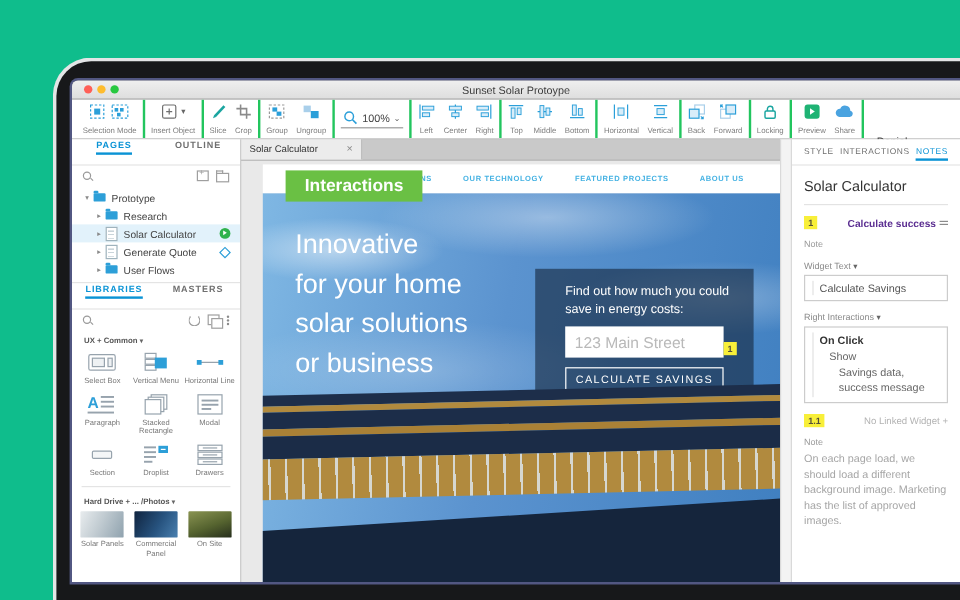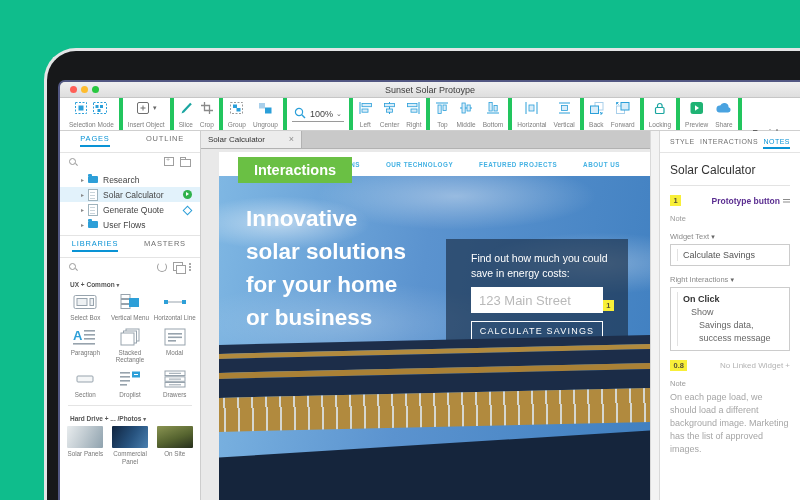--- a/index.html
+++ b/index.html
@@ -1,49 +1,49 @@
 <!DOCTYPE html>
 <html><head>
 <meta charset="utf-8">
 <style>
   html,body{margin:0;padding:0;}
   body{width:800px;height:500px;overflow:hidden;font-family:"Liberation Sans",sans-serif;}
   .stage{position:relative;width:800px;height:500px;overflow:hidden;background:#0fbd8c;}
   .laptop{position:absolute;left:44px;top:48px;width:830px;height:530px;background:#17181a;
     border:3px solid #e3e5e6;border-right:none;border-bottom:none;border-radius:32px 0 0 0;box-sizing:border-box;}
-  .appwin{position:absolute;left:60px;top:82px;width:740px;height:418px;display:flex;flex-direction:column;
+  .appwin{position:absolute;left:60px;top:67px;width:740px;height:418px;display:flex;flex-direction:column;
     background:#a3a3a3;overflow:hidden;border-radius:5px 0 0 0;box-shadow:0 0 0 2px rgba(122,130,200,.6);}
   
   .titlebar{height:15px;background:linear-gradient(#efefef,#dedede);border-bottom:1px solid #c6c6c6;
     position:relative;display:flex;align-items:center;justify-content:center;flex:0 0 auto;}
   .titlebar .tl{position:absolute;left:10px;top:4px;display:flex;gap:4px;}
   .tl i{width:7px;height:7px;border-radius:50%;display:block;}
   .tl .r{background:#ff5f57}.tl .y{background:#febc2e}.tl .g{background:#28c840}
   .wtitle{font-size:9px;color:#3c3c3c;}
   
   .toolbar{height:32px;background:#fff;border-bottom:1px solid #cfcfcf;display:flex;align-items:stretch;
     padding:0 4px;flex:0 0 auto;}
-  .tgroup{display:flex;align-items:stretch;border-right:4px solid #22c55e;padding:0 5px;gap:7px;text-align:center;}
+  .tgroup{display:flex;align-items:stretch;border-right:2px solid #22c55e;padding:0 5px;gap:7px;text-align:center;}
   .tgroup:last-child{border-right:none;}
   .tbtn{display:flex;flex-direction:column;align-items:center;justify-content:space-between;padding:3px 0 2px;}
   .tbtn .lab{font-size:6.5px;color:#7d7d7d;white-space:nowrap;}
   .tbtn .ico{height:14px;display:flex;align-items:center;gap:2px;}
   .zoomctl{display:flex;align-items:center;gap:3px;align-self:center;border-bottom:1px solid #9a9a9a;padding:1px 2px;}
   .zoomctl .ztxt{font-size:9px;color:#444;}
   .caret{font-size:7px;color:#666;}
   .userbox{margin-left:auto;display:flex;align-items:center;gap:6px;padding-left:10px;border-left:1px solid #e7e7e7;margin-top:40px;}
   .userbox .uname{font-size:9px;color:#444;}
   
   .main{flex:1;display:flex;min-height:0;}
   
   .sidebar{width:140px;flex:0 0 auto;background:#fff;border-right:1px solid #cdcdcd;overflow:hidden;
     display:flex;flex-direction:column;}
   .tabs2{display:flex;height:21px;border-bottom:1px solid #e4e4e4;flex:0 0 auto;}
-  .tab2{flex:1;display:flex;align-items:center;justify-content:center;font-size:7.5px;letter-spacing:.8px;
-    color:#6f6f6f;padding-bottom:3px;cursor:default;}
+  .tab2{flex:1;display:flex;align-items:flex-start;justify-content:center;font-size:7.5px;letter-spacing:.8px;
+    color:#6f6f6f;padding-bottom:3px;cursor:default;font-weight:bold;}
   .tab2 span{padding-bottom:2px;border-bottom:2px solid transparent;}
   .tab2.on{color:#0a93d5;}
   .tab2.on span{border-bottom-color:#0a93d5;}
   .searchrow{height:17px;display:flex;align-items:center;padding:0 9px;gap:4px;flex:0 0 auto;}
   .mag{width:8px;height:8px;position:relative;display:inline-block;}
   .mag::before{content:'';position:absolute;left:0;top:0;width:5px;height:5px;border:1px solid #9a9a9a;border-radius:50%;}
   .mag::after{content:'';position:absolute;left:5.5px;top:6px;width:3px;height:1px;background:#9a9a9a;transform:rotate(45deg);}
   .rowicons{margin-left:auto;display:flex;align-items:center;gap:6px;}
   .sq-ic{width:8px;height:7px;border:1px solid #9f9f9f;position:relative;display:inline-block;}
   .sq-ic.plus::before{content:'+';position:absolute;left:1px;top:-2.5px;font-size:7px;color:#9f9f9f;}
@@ -96,21 +96,21 @@
   .nav span{font-size:6.3px;font-weight:bold;letter-spacing:.5px;color:#45b2e3;white-space:nowrap;}
   .logo{position:absolute;left:19px;top:5px;width:114px;height:26px;background:#6ac044;z-index:3;
     display:flex;align-items:center;justify-content:center;color:#fff;font-size:14.5px;font-weight:bold;}
   .hero{position:absolute;top:24px;left:0;right:0;bottom:0;overflow:hidden;
     background:
       radial-gradient(130px 38px at 14% 14%,rgba(255,255,255,.5),transparent 70%),
       radial-gradient(200px 48px at 55% 6%,rgba(255,255,255,.38),transparent 70%),
       radial-gradient(170px 44px at 88% 26%,rgba(255,255,255,.3),transparent 70%),
       radial-gradient(240px 60px at 30% 44%,rgba(255,255,255,.22),transparent 70%),
       linear-gradient(100deg,#7fb7e3 0%,#5b93cf 45%,#3f7fc0 100%);}
-  .herotext{position:absolute;left:27px;top:26px;color:#fff;font-size:22.5px;line-height:33px;font-weight:700;}
+  .herotext{position:absolute;left:27px;top:26px;color:#fff;font-size:22.5px;line-height:33px;font-weight:400;}
   .herotext span{display:block;}
   .calc{position:absolute;right:22px;top:63px;width:182px;height:101px;background:rgba(22,41,63,.62);
     box-sizing:border-box;padding:12px 25px;}
   .calc .prompt{color:#fff;font-size:10.5px;line-height:15px;width:160px;}
   .calc input{display:block;margin-top:6px;width:100%;height:26px;border:none;box-sizing:border-box;
     font-size:13px;padding:0 8px;color:#555;background:#fff;font-family:"Liberation Sans",sans-serif;}
   .calc input::placeholder{color:#b9b9b9;}
   .calcbtn{display:block;margin-top:8px;width:100%;height:20px;background:transparent;border:1px solid #fff;
     color:#fff;font-size:9px;letter-spacing:1.2px;font-family:"Liberation Sans",sans-serif;}
   .ybadge{display:inline-block;background:#f8ef39;color:#55503a;font-size:7.5px;font-weight:bold;
@@ -403,20 +403,25 @@
             </div>
         </div>
         <div class="searchrow">
           <span class="mag"></span>
           <span class="rowicons">
             <span class="sq-ic plus"></span>
             <span class="fold-ic"></span>
           </span>
         </div>
         <div class="tree">
+          <div class="trow">
+            <span class="arr">▾</span>
+            <span class="ic-folder"></span>
+            <span>Prototype</span>
+          </div>
           <div class="trow ind">
             <span class="arr">▸</span>
             <span class="ic-folder"></span>
             <span>Research</span>
           </div>
           <div class="trow ind sel">
             <span class="arr">▸</span>
             <span class="ic-page"></span>
             <span>Solar Calculator</span>
             <span class="b-green"></span>
@@ -570,22 +575,22 @@
                 <span>BUSINESS SOLUTIONS</span>
                 <span>OUR TECHNOLOGY</span>
                 <span>FEATURED PROJECTS</span>
                 <span>ABOUT US</span>
               </div>
             </div>
             <div class="logo">Interactions</div>
             <div class="hero">
               <div class="herotext">
                 <span>Innovative</span>
+                <span>for your home</span>
                 <span>solar solutions</span>
-                <span>for your home</span>
                 <span>or business</span>
               </div>
               <div class="calc">
                 <div class="prompt">Find out how much you could save in energy costs:</div>
                 <input type="text" placeholder="123 Main Street" style="">
                 <button class="calcbtn">CALCULATE SAVINGS</button>
                 <span class="ybadge nb">1</span>
               </div>
               <div class="field">
                 <div class="frow r1"></div>
@@ -614,40 +619,40 @@
           <div class="tab3 on">
               <span>NOTES</span>
             </div>
         </div>
         <div class="ncontent">
           <div class="ntitle">Solar Calculator</div>
 
           <div class="nerow">
             <span class="ybadge">1</span>
             <span class="nlink">
-              <span>Prototype button</span>
+              <span>Calculate success</span>
               <span class="hamb"></span>
             </span>
           </div>
           <div class="nlabel">Note</div>
 
           <div class="flabel"><span>Widget Text</span> <span class="caret">▾</span></div>
           <div class="fbox">
             <div class="wtext">Calculate Savings</div>
           </div>
 
           <div class="flabel"><span>Right Interactions</span> <span class="caret">▾</span></div>
           <div class="fbox">
             <div class="il1">On Click</div>
             <div class="il2">Show</div>
             <div class="il3">Savings data, success message</div>
           </div>
 
           <div class="nerow">
-            <span class="ybadge">0.8</span>
+            <span class="ybadge">1.1</span>
             <span class="nolink">No Linked Widget +</span>
           </div>
           <div class="nlabel">Note</div>
           <div class="ntext">On each page load, we should load a different background image. Marketing has the list of approved images.</div>
 
         </div>
       </div>
 
     </div>
   </div>

